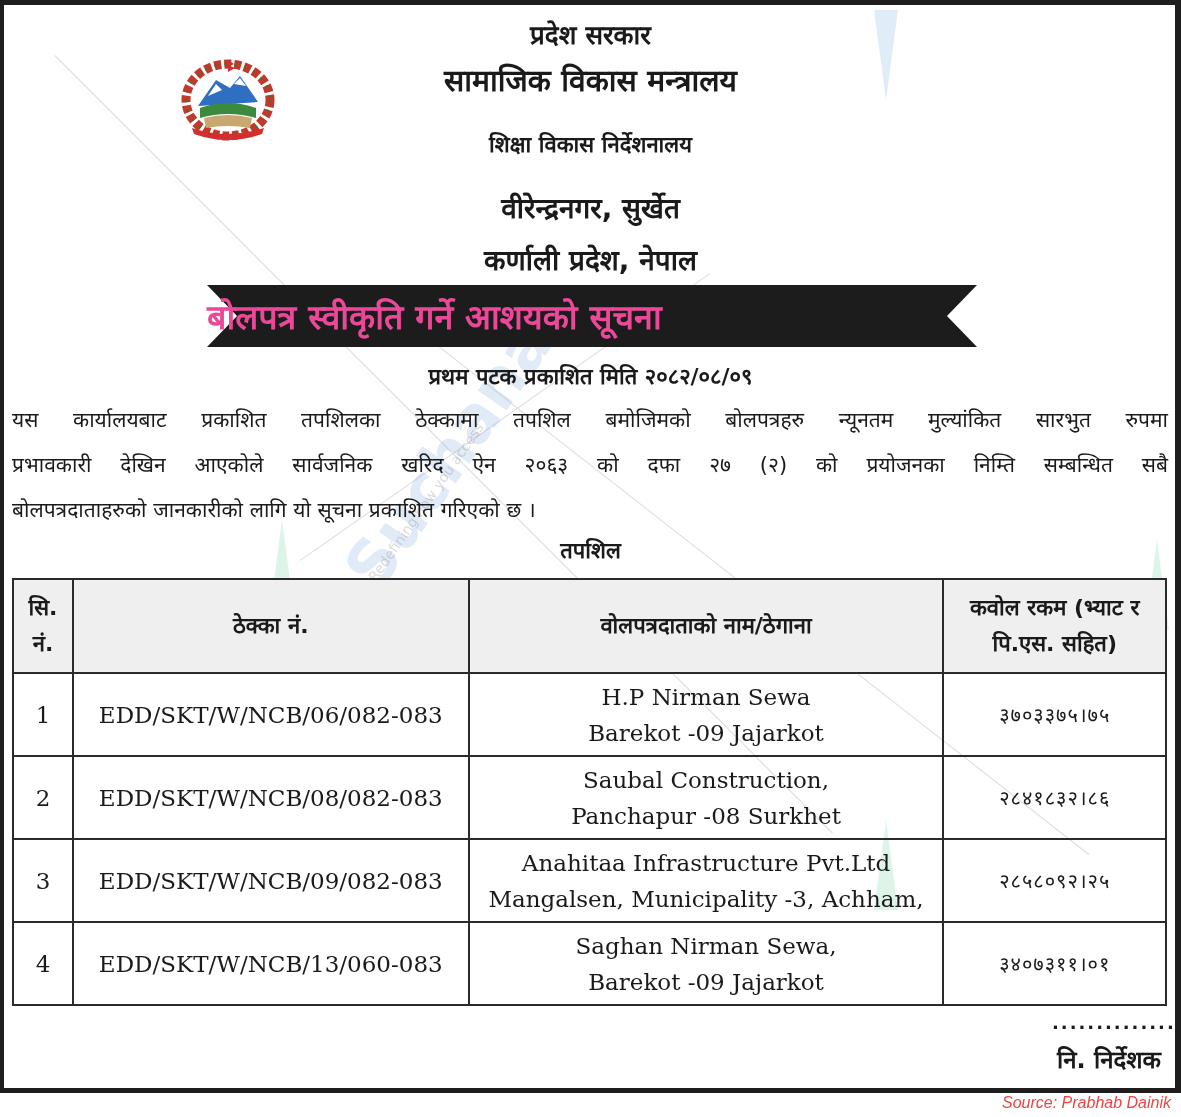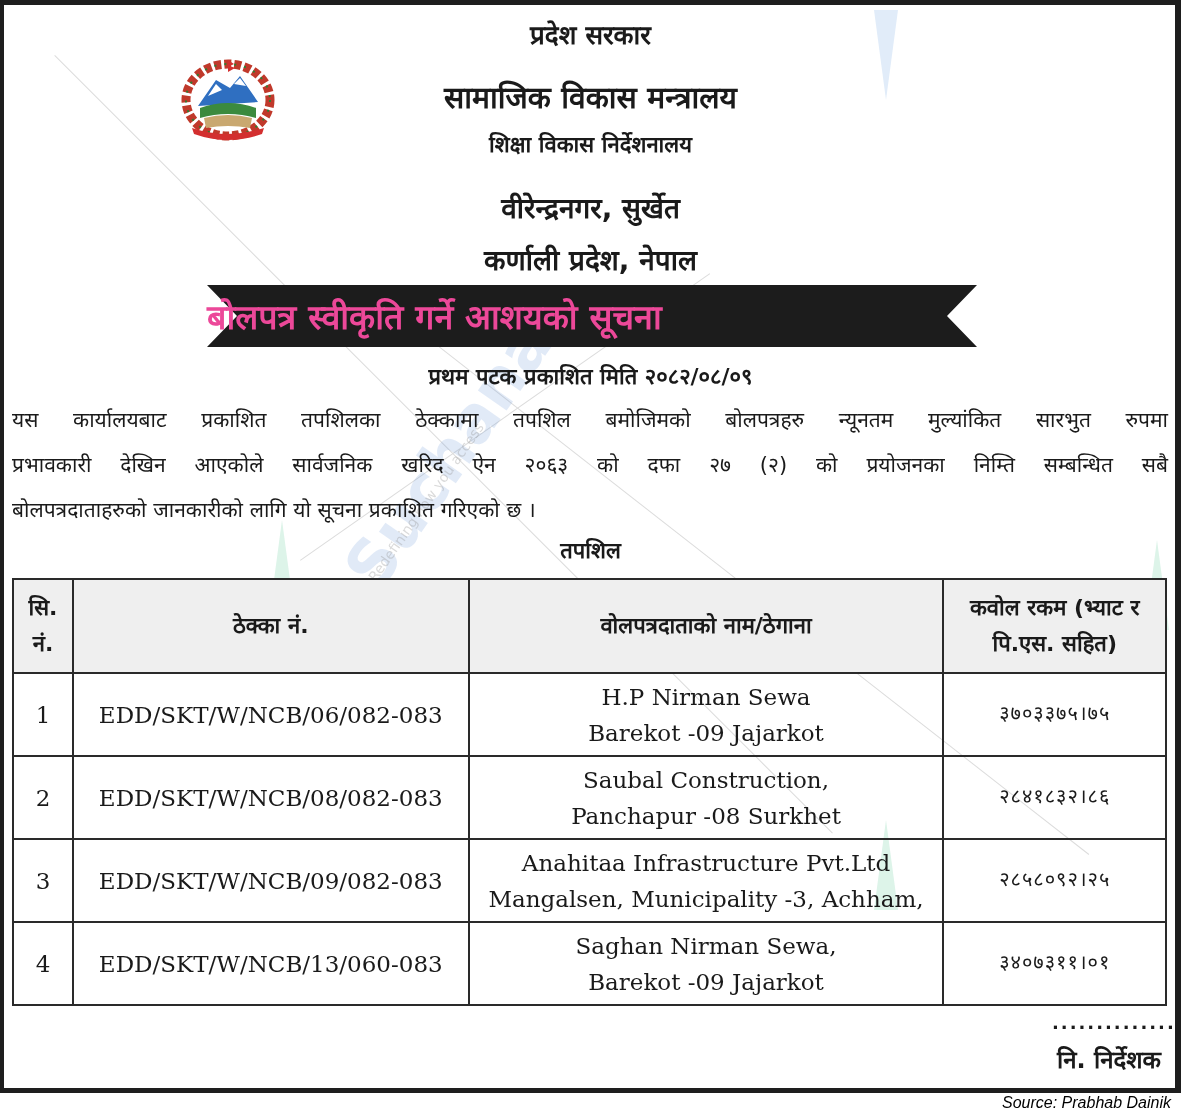--- a/index.html
+++ b/index.html
@@ -26,21 +26,21 @@
     transform: rotate(-55deg); transform-origin: 0 0; white-space: nowrap;
     font-family: "DejaVu Sans", sans-serif;
   }
   .wm-arrow {
     position: absolute; width: 0; height: 0;
     border-left: 12px solid transparent; border-right: 12px solid transparent;
     opacity: 0.35;
   }
   .hdr { position: absolute; left: 0; width: 1181px; text-align: center; font-weight: bold; }
   .h1 { top: 16px; font-size: 26px; }
-  .h2 { top: 76px; font-size: 30px; }
+  .h2 { top: 59px; font-size: 30px; }
   .h3 { top: 128px; font-size: 22px; }
   .h4 { top: 188px; font-size: 28px; }
   .h5 { top: 240px; font-size: 28px; }
   .logo { position: absolute; left: 178px; top: 58px; width: 100px; height: 84px; }
   .banner {
     position: absolute; left: 207px; top: 285px; width: 770px; height: 62px;
   }
   .banner svg { position: absolute; left: 0; top: 0; }
   .banner-text {
     position: absolute; left: 0; top: 8px; width: 770px; 
@@ -54,24 +54,24 @@
   .para span.line { display: block; text-align: justify; text-align-last: justify; }
   .para span.line.last { text-align-last: left; }
   .table-title { position: absolute; top: 534px; left: 0; width: 1181px; text-align: center; font-weight: bold; font-size: 22px; }
   table.t {
     position: absolute; left: 12px; top: 578px; width: 1155px; border-collapse: collapse;
     font-size: 23px;
   }
   table.t th, table.t td { border: 2px solid #2a2a2a; text-align: center; vertical-align: middle; padding: 0 6px; }
   table.t th { background: #efefef; font-weight: bold; font-size: 22px; height: 92px; line-height: 36px; }
   table.t td { font-family: "DejaVu Serif", serif; height: 81px; line-height: 36px; }
-  table.t td.amount { font-family: Liberation Mono, monospace; font-size: 20px; letter-spacing: 1px; }
+  table.t td.amount { font-family: Liberation Sans, sans-serif; font-size: 20px; letter-spacing: 1px; }
   .dots { position: absolute; left: 1052px; top: 1012px; font-size: 18px; letter-spacing: 2px; font-weight: bold; }
   .signer { position: absolute; right: 20px; top: 1042px; font-size: 24px; font-weight: bold; }
-  .source { position: absolute; right: 10px; top: 1094px; font-size: 16px; font-style: italic; font-family: "Liberation Sans", sans-serif; color: #000000; margin-left: 20px; }
+  .source { position: absolute; right: 10px; top: 1094px; font-size: 16px; font-style: italic; font-family: "Liberation Sans", sans-serif; color: #ef4444; margin-left: 20px; }
 </style>
 </head>
 <body>
 
 <div class="frame"></div>
 
 <div class="watermark-diag" style="left:55px;top:55px;width:1100px;transform:rotate(45deg);"></div>
 <div class="watermark-diag" style="left:380px;top:300px;width:900px;transform:rotate(38deg);"></div>
 <div class="watermark-diag" style="left:300px;top:560px;width:500px;transform:rotate(-35deg);"></div>
 <div class="wm-arrow" style="left:874px;top:10px;border-top:90px solid #a9c9ee;"></div>

